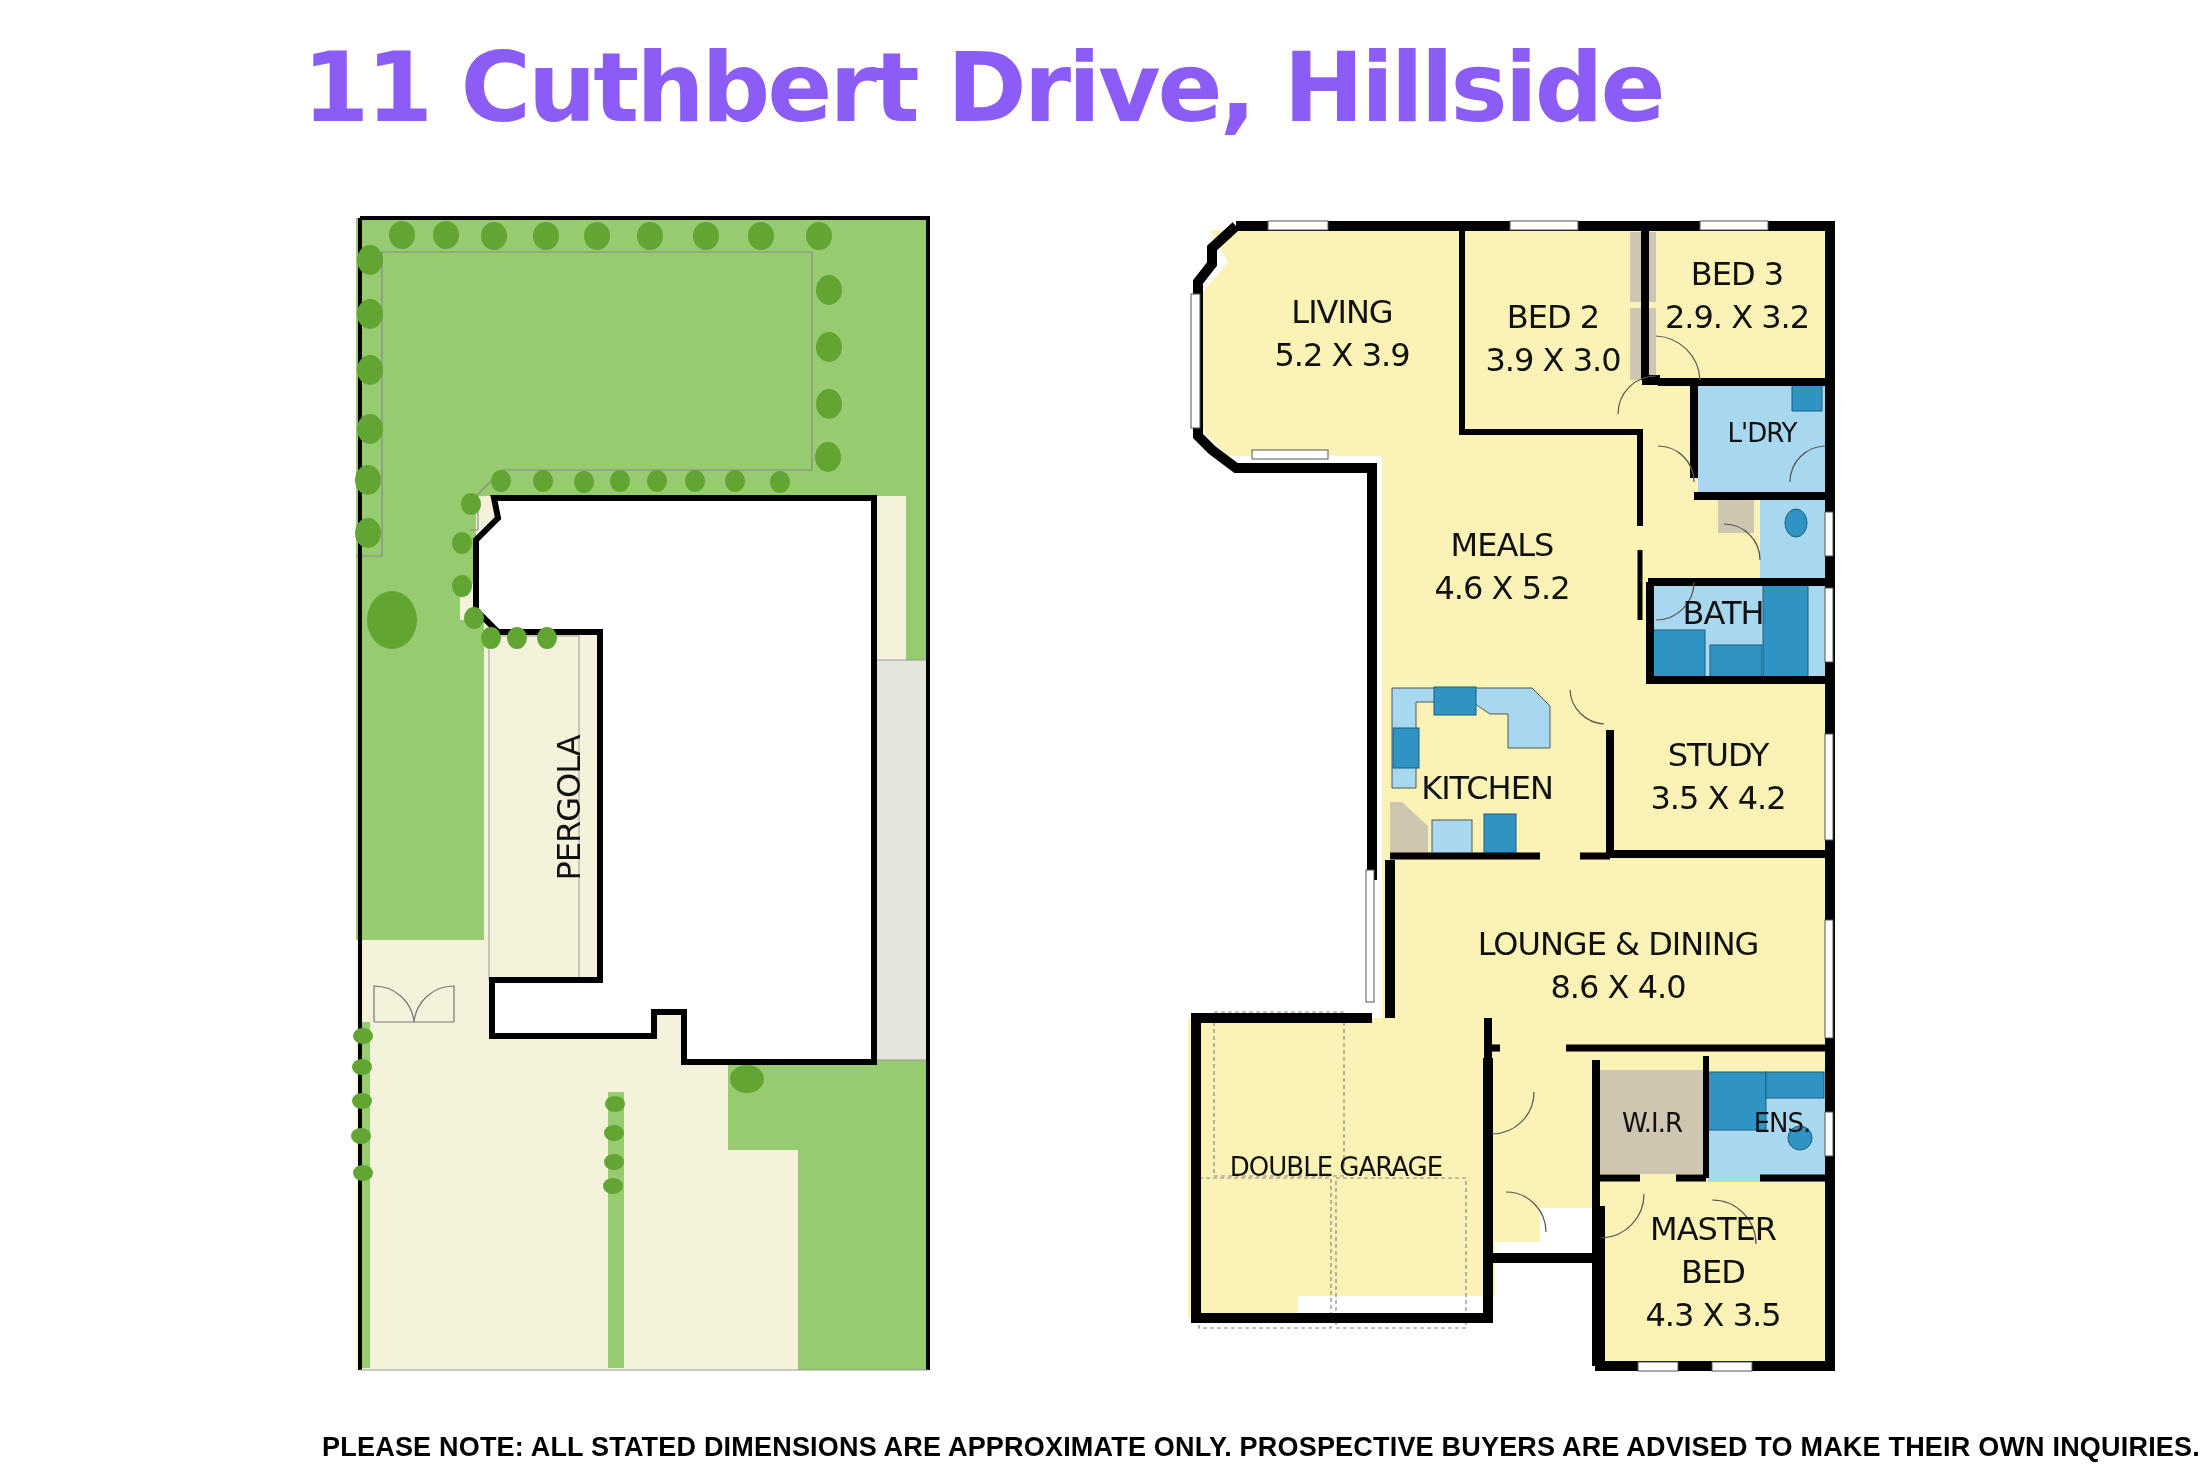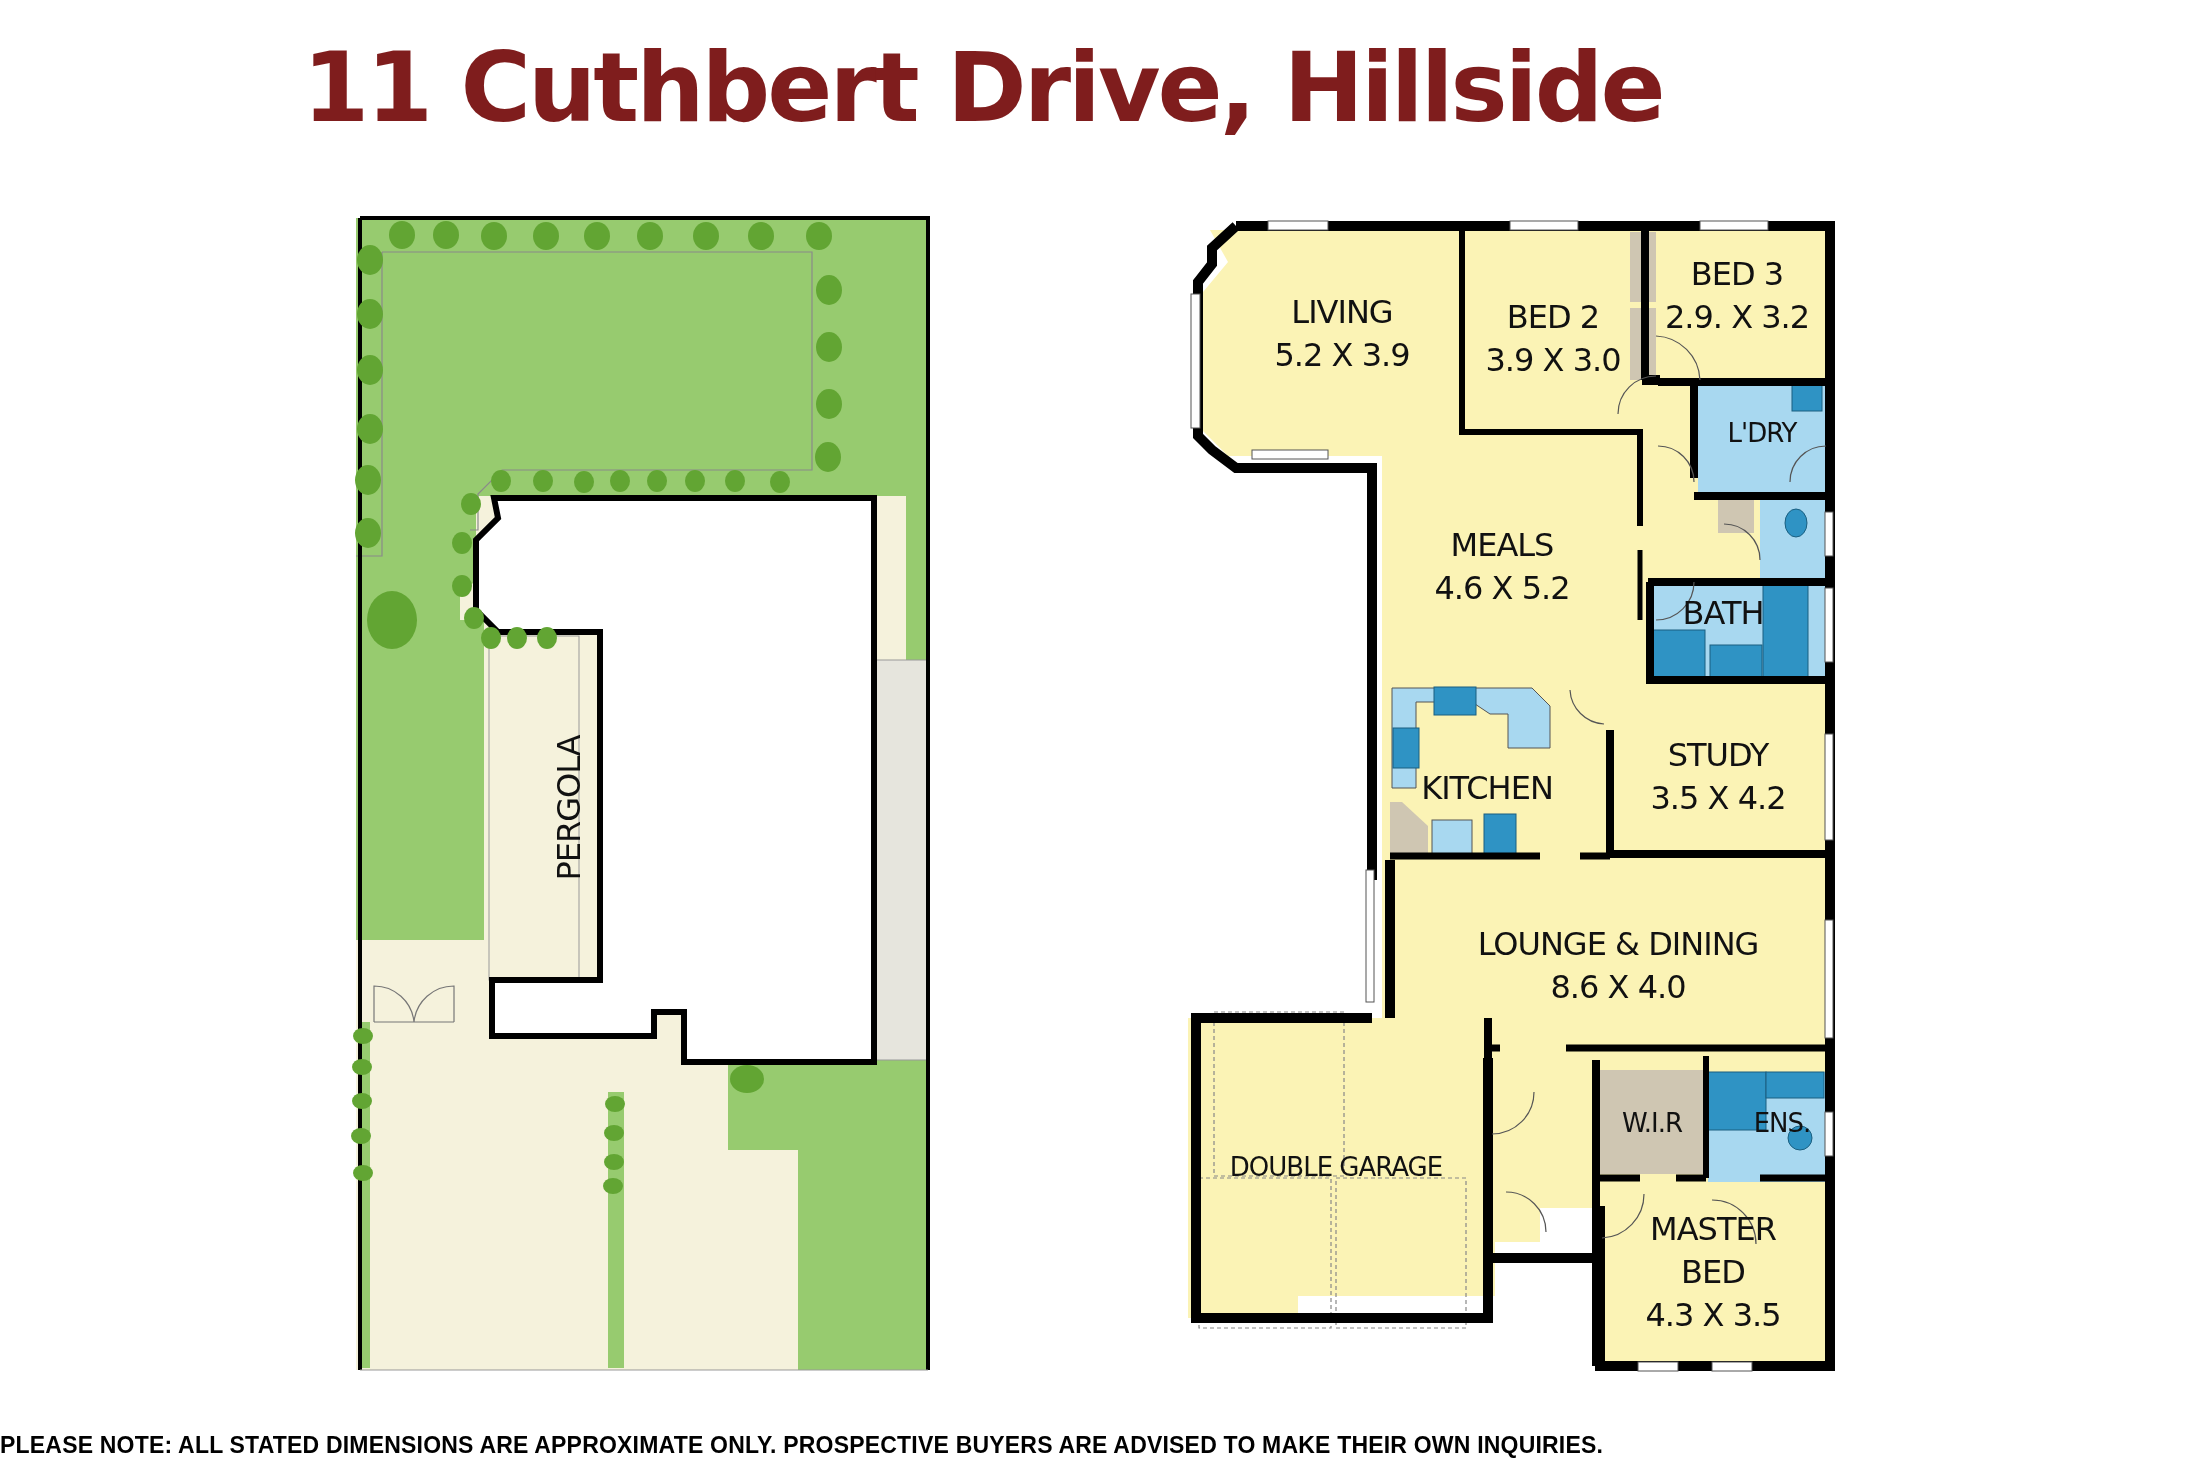--- a/index.html
+++ b/index.html
@@ -1,24 +1,24 @@
 <!DOCTYPE html>
 <html><head>
 <meta charset="utf-8">
 <style>
   html, body { margin: 0; padding: 0; background: #ffffff; }
   body { width: 2200px; height: 1467px; position: relative; overflow: hidden; font-family: "DejaVu Sans", "Liberation Sans", sans-serif; }
   .title {
     position: absolute; left: 0; top: 28px; width: 1965px; text-align: center;
     font-family: "DejaVu Sans", sans-serif; font-weight: bold; font-size: 96px;
-    letter-spacing: -3px; color: #7f1d1d; line-height: 120px;
+    letter-spacing: -3px; color: #8b5cf6; line-height: 120px;
   }
   .disclaimer {
-    position: absolute; left: 0; top: 1432px; width: 2200px; text-align: left;
-    font-family: "Liberation Sans", sans-serif; font-weight: bold; font-size: 23px;
+    position: absolute; left: 0; top: 1432px; width: 2200px; text-align: right;
+    font-family: "Liberation Sans", sans-serif; font-weight: bold; font-size: 27px;
     color: #000; letter-spacing: 0.2px;
   }
   svg { position: absolute; left: 0; top: 0; }
   .lbl { font-family: "DejaVu Sans", sans-serif; font-size: 32px; fill: #111; text-anchor: middle; letter-spacing: -1px; }
   .lbl-sm { font-family: "DejaVu Sans", sans-serif; font-size: 26px; fill: #111; text-anchor: middle; letter-spacing: -1px; }
 </style>
 </head>
 <body>
 
 <div class="title">11 Cuthbert Drive, Hillside</div>

